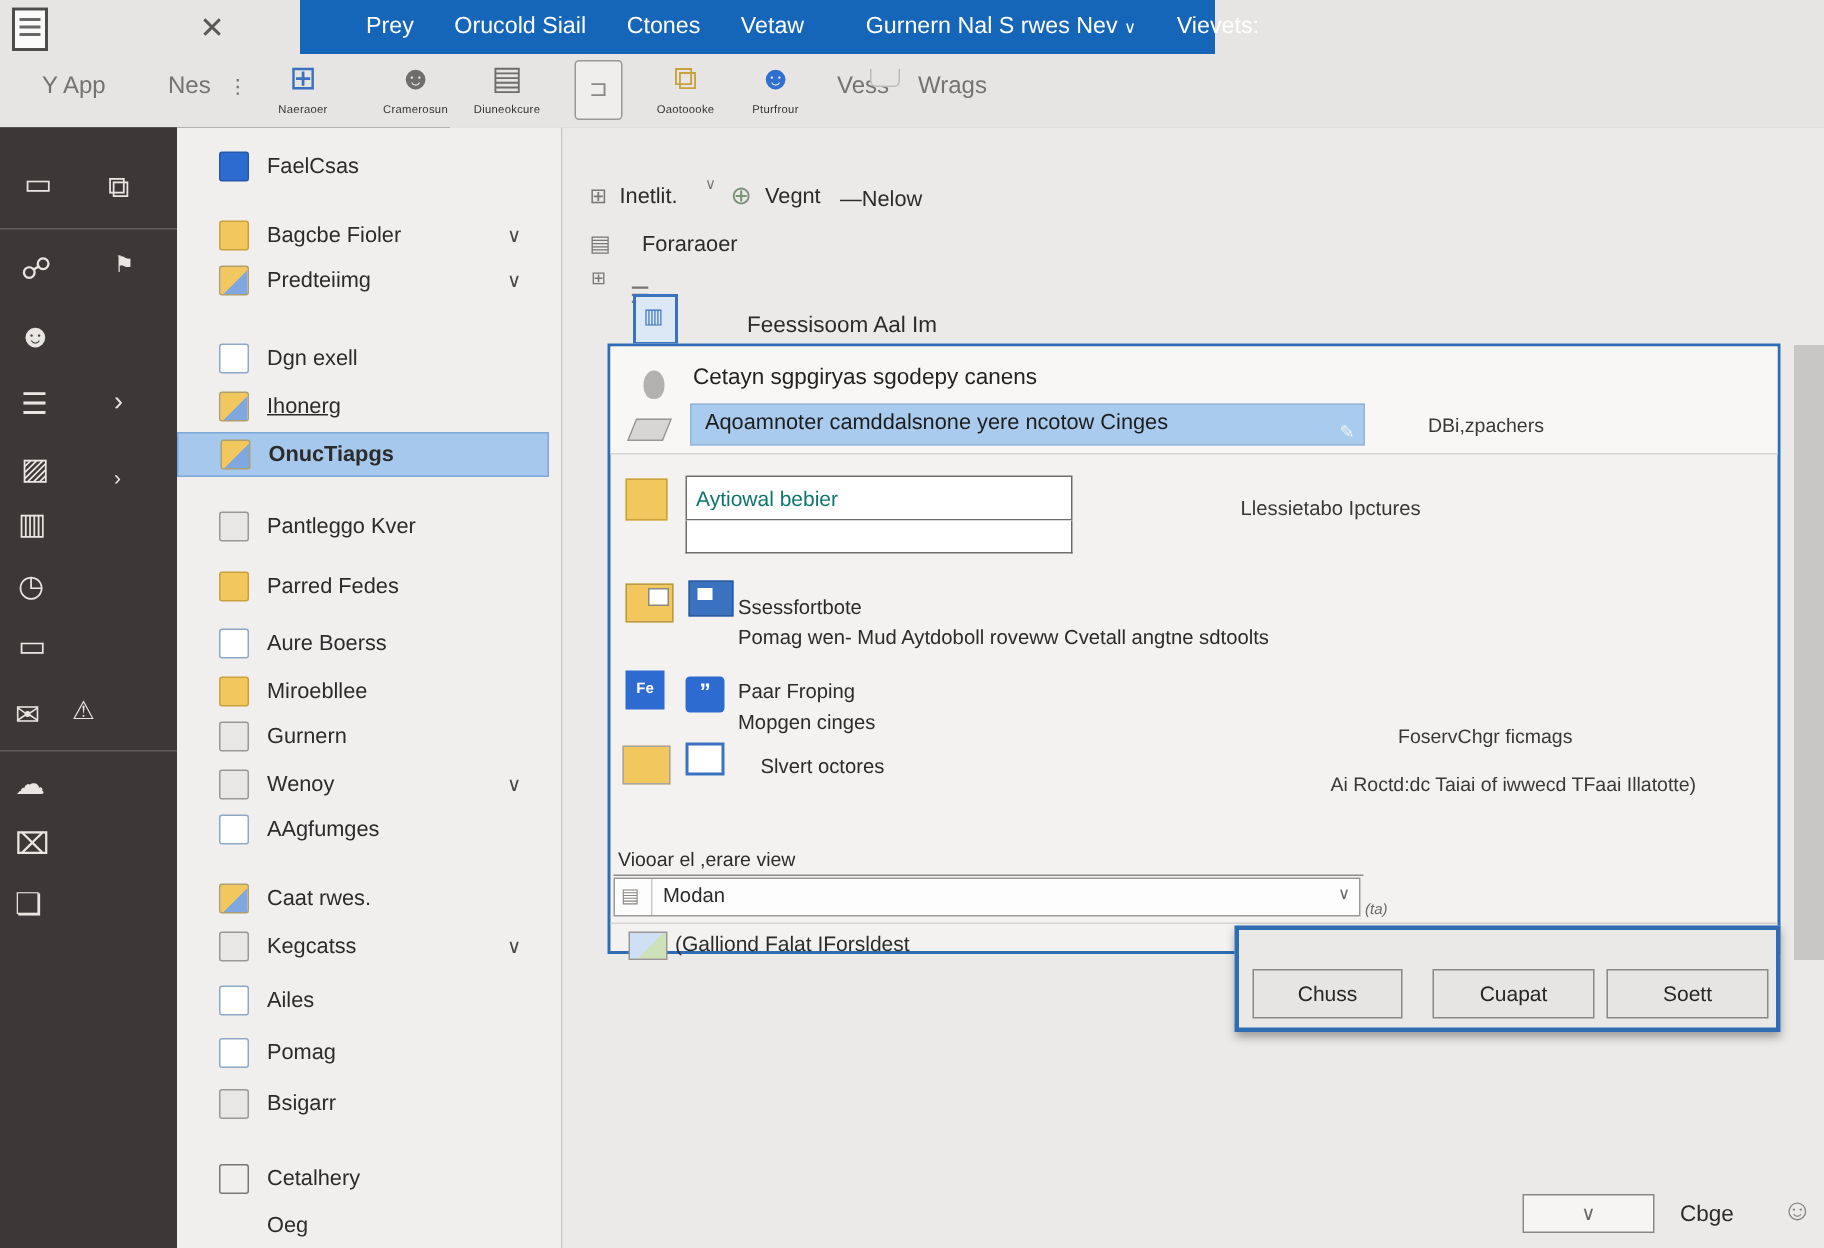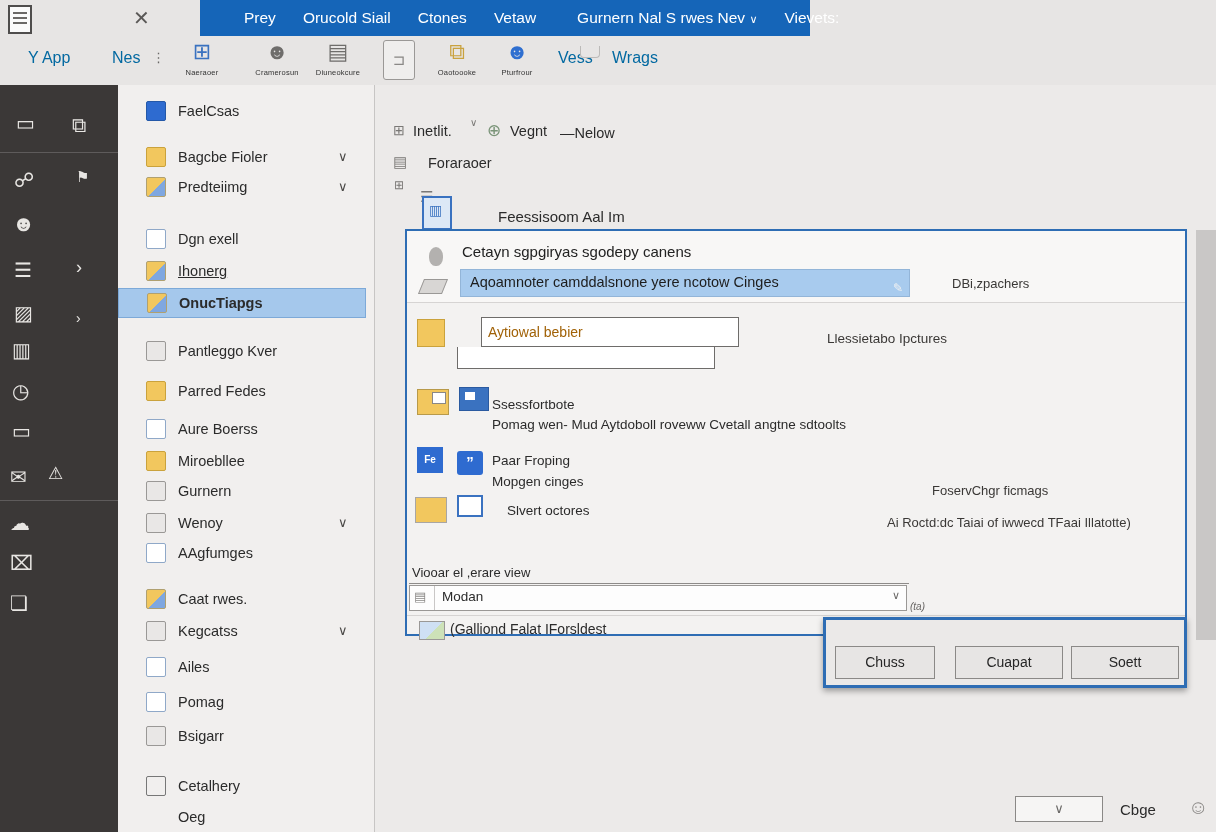--- a/index.html
+++ b/index.html
@@ -10,21 +10,21 @@
   #titlebar{left:0;top:0;width:1216px;height:36px;background:#e7e5e4;}
   #win-icon{left:8px;top:5px;width:20px;height:25px;border:2px solid #4f4d4c;background:#fafafa;}
   #win-icon i{position:absolute;left:3px;right:3px;height:2px;background:#6a6866;}
   #close-x{left:133px;top:6px;font-size:20px;color:#5a5856;}
   #menubar{left:200px;top:0;width:610px;height:36px;background:#1565b8;display:flex;align-items:center;
            gap:27px;padding-left:44px;box-sizing:border-box;color:#fff;font-size:15.5px;white-space:nowrap;}
   #menubar .mi{cursor:default;}
   #menubar .grp2{margin-left:14px;}
   
   #ribbon{left:0;top:36px;width:1216px;height:49px;background:#e7e5e4;border-bottom:1px solid #c9c7c6;}
-  .rtext{font-size:16px;color:#0369a1;}
+  .rtext{font-size:16px;color:#737373;}
   .rbtn{position:absolute;top:3px;width:64px;height:44px;text-align:center;}
   .rbtn .glyph{display:block;font-size:22px;line-height:26px;color:#6f6d6b;}
   .rbtn .rlabel{display:block;font-size:7.5px;color:#333;margin-top:3px;letter-spacing:.2px;}
   #rb-sep{left:383px;top:4px;width:30px;height:38px;border:1.5px solid #9a9896;border-radius:3px;
           background:#efeeed;text-align:center;line-height:38px;color:#8a8886;font-size:15px;}
   #ribbon-tab-notch{left:580px;top:46px;width:18px;height:11px;background:#e7e5e4;border:1px solid #bcbab8;
           border-top:none;border-radius:0 0 4px 4px;}
   #black-bar{left:0;top:85px;width:300px;height:10px;background:#121110;}
   
   #rail{left:0;top:85px;width:118px;height:747px;background:#3b3837;}
@@ -55,21 +55,21 @@
   #dlg-bell{position:absolute;left:22px;top:16px;width:14px;height:19px;border-radius:50% 50% 45% 45%;background:#b3b1af;}
   #dlg-box3d{position:absolute;left:14px;top:48px;width:22px;height:13px;background:#d8d6d4;border:1px solid #9a9896;transform:skewX(-22deg);}
   #dlg-title{position:absolute;left:55px;top:12px;font-size:15px;color:#222;white-space:nowrap;}
   #dlg-combo1{position:absolute;left:53px;top:38px;width:450px;height:28px;background:#a8cbee;border:1px solid #93b5d8;box-sizing:border-box;}
   #dlg-combo1 .cv{position:absolute;left:9px;top:4px;font-size:14.5px;color:#1d1d1d;white-space:nowrap;}
   #dlg-combo1 .pencil{position:absolute;right:6px;bottom:1px;font-size:12px;color:#f2f2f2;}
   .dnote{position:absolute;font-size:13px;color:#3a3836;white-space:nowrap;}
   .dline1{position:absolute;font-size:13.5px;color:#2b2b2b;white-space:nowrap;}
   #dlg-ic-folder{position:absolute;left:10px;top:88px;width:26px;height:26px;background:#f2c75e;border:1px solid #caa23c;}
   #dlg-input1{position:absolute;left:50px;top:86px;width:258px;height:30px;background:#fff;border:1.5px solid #6e6c6a;
-              box-sizing:border-box;font-family:"Liberation Sans",sans-serif;font-size:14px;color:#a16207;padding:2px 6px;margin-left:24px;}
+              box-sizing:border-box;font-family:"Liberation Sans",sans-serif;font-size:14px;color:#0f766e;padding:2px 6px;}
   #dlg-input2{position:absolute;left:50px;top:116px;width:258px;height:22px;background:#fff;border:1.5px solid #6e6c6a;border-top:none;box-sizing:border-box;}
   .ic-img-folder{position:absolute;left:10px;top:158px;width:30px;height:24px;background:#f2c75e;border:1px solid #b89a4a;}
   .ic-img-folder i{position:absolute;right:2px;top:2px;width:12px;height:10px;background:#fff;border:1px solid #8a8886;}
   .ic-img-blue{position:absolute;left:52px;top:156px;width:28px;height:22px;background:#3a72c0;border:1px solid #2a5aa0;}
   .ic-img-blue i{position:absolute;left:5px;top:4px;width:10px;height:8px;background:#fff;}
   .ic-fe{position:absolute;left:10px;top:216px;width:26px;height:26px;background:#2e6bd0;color:#fff;font-size:10px;
          text-align:center;line-height:26px;font-weight:bold;}
   .ic-chat-blue{position:absolute;left:50px;top:220px;width:26px;height:24px;background:#2e6bd0;border-radius:3px;
          color:#fff;font-size:15px;text-align:center;line-height:22px;font-weight:bold;}
   .ic-folder-sm{position:absolute;left:8px;top:266px;width:30px;height:24px;background:#f2c75e;border:1px solid #a8a6a4;}

